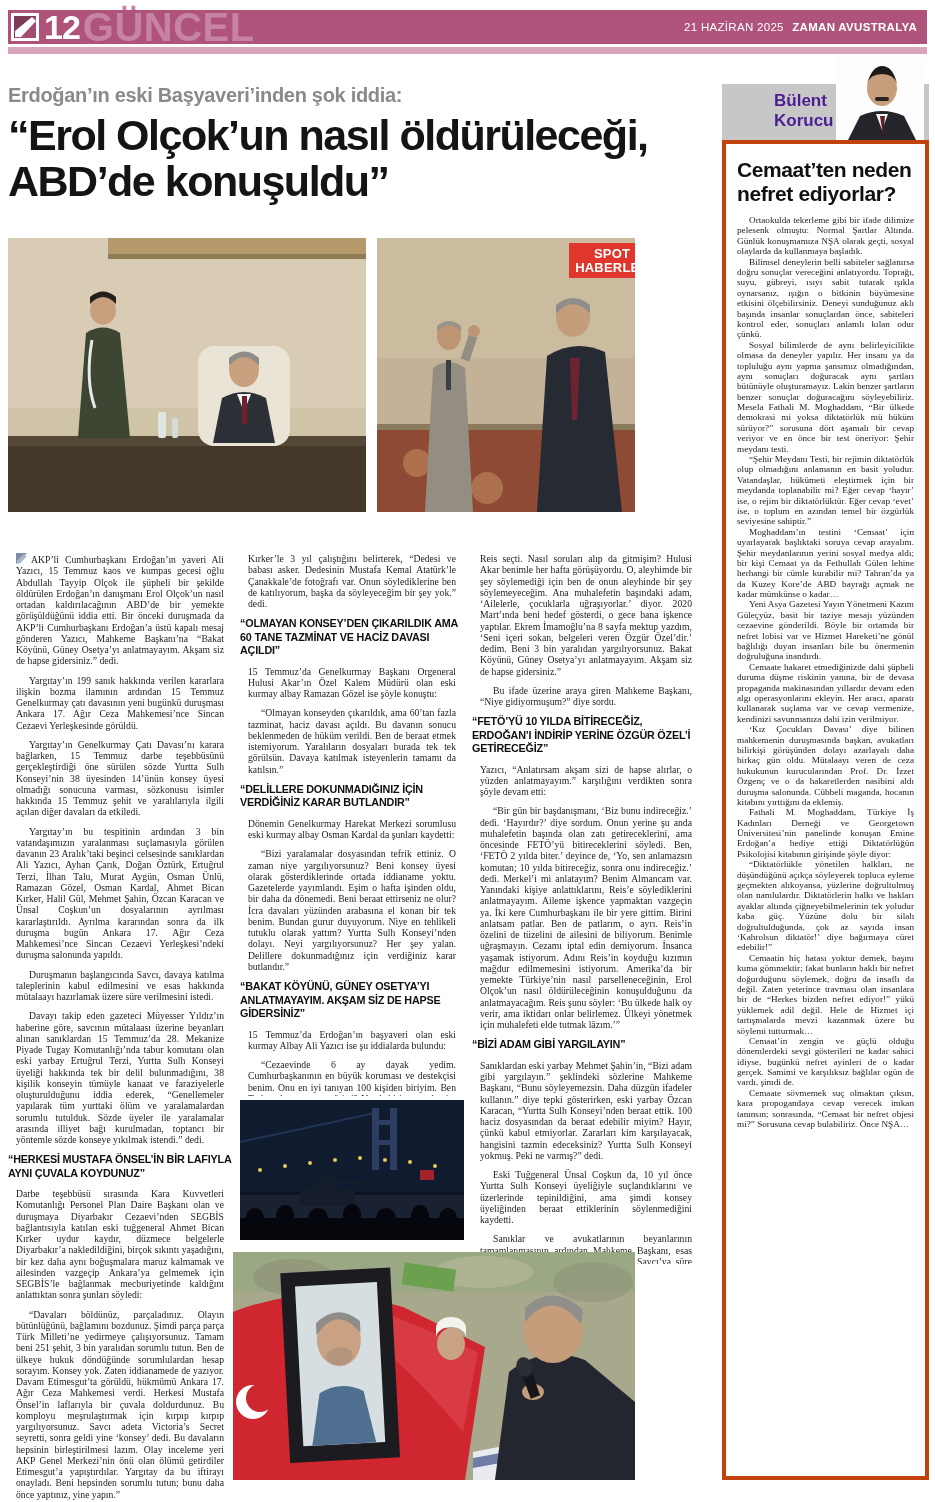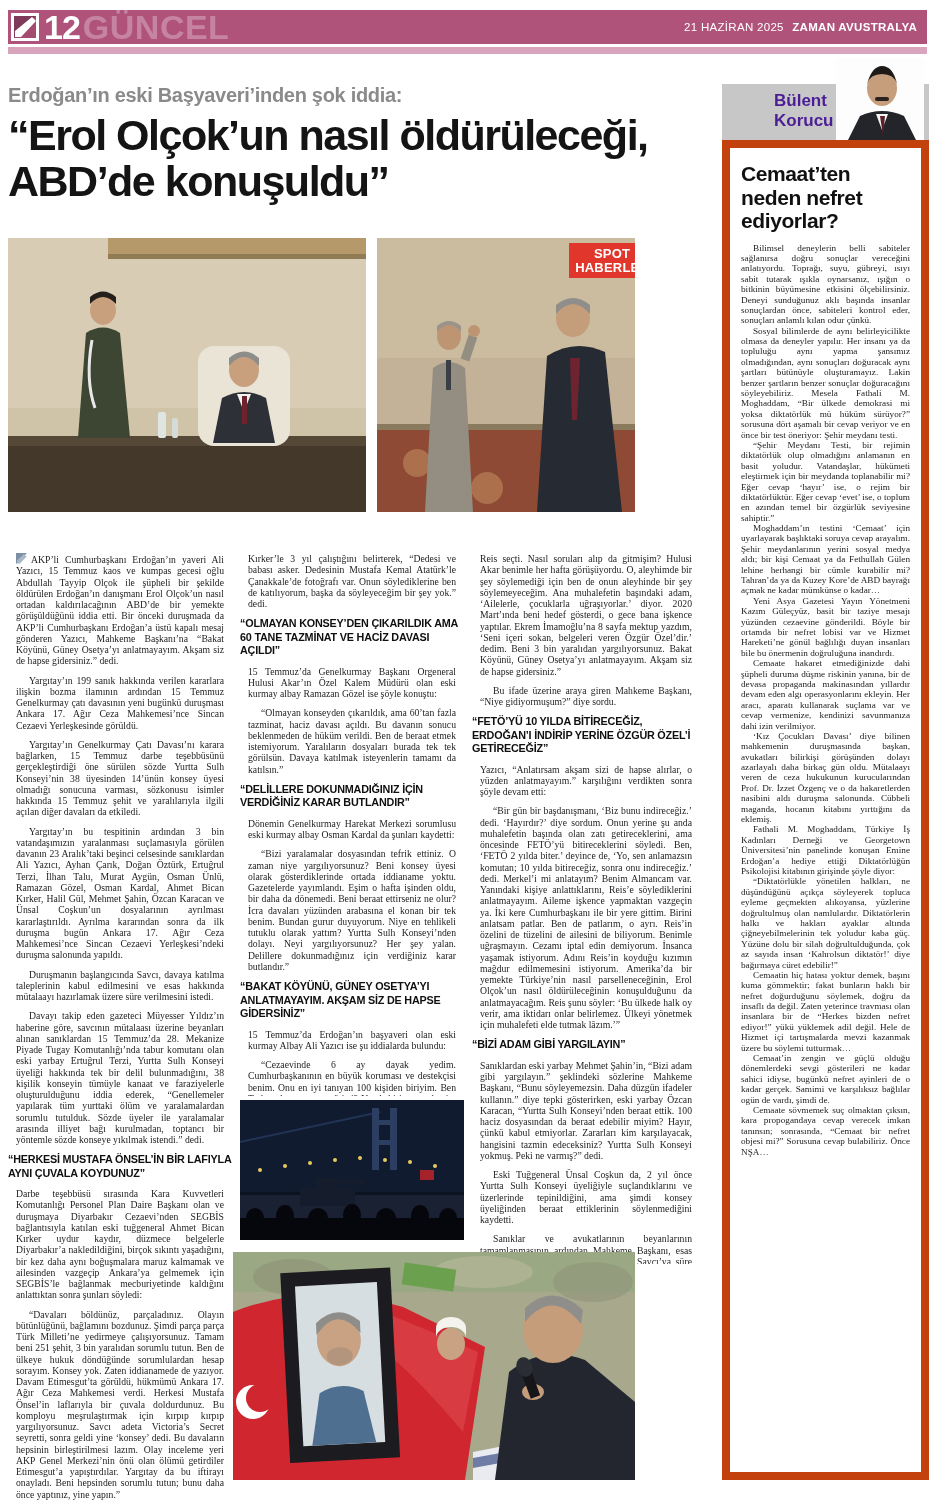--- a/index.html
+++ b/index.html
@@ -5,21 +5,21 @@
 <style>
   html,body{margin:0;padding:0;background:#ffffff;}
   .page{position:relative;width:935px;height:1502px;background:#fff;overflow:hidden;
         font-family:"Liberation Serif",serif;color:#1d1d1d;}
   
   .topbar{position:absolute;left:8px;top:10px;width:919px;height:34px;background:#b0537a;
           display:flex;align-items:center;}
   .logo{width:28px;height:28px;margin-left:3px;flex:0 0 auto;}
   .pagenum{font-family:"Liberation Sans",sans-serif;font-weight:bold;font-size:34px;
            color:#ffffff;margin-left:5px;letter-spacing:-1px;line-height:34px;}
-  .section{font-family:"Liberation Sans",sans-serif;font-weight:bold;font-size:34px;
+  .section{font-family:"Liberation Sans",sans-serif;font-weight:bold;font-size:40px;
            color:#c683a3;margin-left:3px;letter-spacing:0.5px;line-height:34px;}
   .dateline{margin-left:auto;margin-right:10px;color:#fff;
             font-family:"Liberation Sans",sans-serif;font-size:11.5px;letter-spacing:0.3px;}
   .dateline .d1{font-weight:normal;}
   .dateline .d2{font-weight:bold;margin-left:5px;}
   .topstrip{position:absolute;left:8px;top:47px;width:919px;height:7px;background:#d8a5bc;}
   
   .kicker{position:absolute;left:8px;top:84px;font-family:"Liberation Sans",sans-serif;
           font-weight:bold;font-size:20px;color:#8a8a8a;letter-spacing:-0.3px;}
   .headline{position:absolute;left:8px;top:112px;width:700px;
@@ -48,21 +48,21 @@
          text-align:left;}
   .src{font-family:"Liberation Sans",sans-serif;font-weight:bold;font-size:9.3px;}
   
   .colm-band{position:absolute;left:722px;top:84px;width:207px;height:56px;background:#c7c7c7;}
   .colm-name{position:absolute;left:52px;top:7px;width:80px;
              font-family:"Liberation Sans",sans-serif;font-weight:bold;font-size:17px;
              line-height:1.15;color:#4c1d95;}
   .colm-photo{position:absolute;right:5px;top:-26px;width:88px;height:82px;}
   .colm-photo svg{display:block;width:100%;height:100%;}
   .colm-box{position:absolute;left:722px;top:140px;width:207px;height:1340px;
-            border:8px solid #c2410c;box-sizing:border-box;padding:12px 11px;overflow:hidden;
+            border:4px solid #c2410c;box-sizing:border-box;padding:12px 11px;overflow:hidden;
             background:#fff;}
   .colm-title{margin:2px 0 10px 0;font-family:"Liberation Sans",sans-serif;font-weight:bold;
               font-size:21px;line-height:1.12;color:#101010;letter-spacing:-0.4px;}
   .colm-box p{margin:0;font-size:9.2px;line-height:1.13;text-indent:12px;text-align:justify;
               color:#1d1d1d;}
 </style>
 </head>
 <body>
 
 <div class="page">
@@ -167,21 +167,21 @@
   </div>
 
   <div class="col col3">
     <p class="art first">Reis seçti. Nasıl soruları alıp da gitmişim? Hulusi Akar benimle her hafta görüşüyordu. O, aleyhimde bir şey söylemediği için ben de onun aleyhinde bir şey söylemeyeceğim. Ana muhalefetin başındaki adam, ‘Ailelerle, çocuklarla uğraşıyorlar.’ diyor. 2020 Mart’ında beni hedef gösterdi, o gece bana işkence yaptılar. Ekrem İmamoğlu’na 8 sayfa mektup yazdım, ‘Seni içeri sokan, belgeleri veren Özgür Özel’dir.’ dedim. Beni 3 bin yaralıdan yargılıyorsunuz. Bakat Köyünü, Güney Osetya’yı anlatmayayım. Akşam siz de hapse gidersiniz.”</p>
     <p class="art">Bu ifade üzerine araya giren Mahkeme Başkanı, “Niye gidiyormuşum?” diye sordu.</p>
     <h4 class="sub">“FETÖ’YÜ 10 YILDA BİTİRECEĞİZ, ERDOĞAN’I İNDİRİP YERİNE ÖZGÜR ÖZEL’İ GETİRECEĞİZ”</h4>
     <p class="art first">Yazıcı, “Anlatırsam akşam sizi de hapse alırlar, o yüzden anlatmayayım.” karşılığını verdikten sonra şöyle devam etti:</p>
     <p class="art">“Bir gün bir başdanışmanı, ‘Biz bunu indireceğiz.’ dedi. ‘Hayırdır?’ diye sordum. Onun yerine şu anda muhalefetin başında olan zatı getireceklerini, ama öncesinde FETÖ’yü bitireceklerini söyledi. Ben, ‘FETÖ 2 yılda biter.’ deyince de, ‘Yo, sen anlamazsın komutan; 10 yılda bitireceğiz, sonra onu indireceğiz.’ dedi. Merkel’i mi anlatayım? Benim Almancam var. Yanındaki kişiye anlattıklarını, Reis’e söylediklerini anlatmayayım. Aileme işkence yapmaktan vazgeçin ya. İki kere Cumhurbaşkanı ile bir yere gittim. Birini anlatsam patlar. Ben de patlarım, o ayrı. Reis’in özelini de tüzelini de ailesini de biliyorum. Benimle uğraşmayın. Cezamı iptal edin demiyorum. İnsanca yaşamak istiyorum. Adını Reis’in koyduğu kızımın mağdur edilmemesini istiyorum. Amerika’da bir yemekte Türkiye’nin nasıl parselleneceğinin, Erol Olçok’un nasıl öldürüleceğinin konuşulduğunu da anlatmayacağım. Reis şunu söyler: ‘Bu ülkede halk oy verir, ama iktidarı onlar belirlemez. Ülkeyi yönetmek için muhalefeti elde tutmak lâzım.’”</p>
     <h4 class="sub">“BİZİ ADAM GİBİ YARGILAYIN”</h4>
     <p class="art first">Sanıklardan eski yarbay Mehmet Şahin’in, “Bizi adam gibi yargılayın.” şeklindeki sözlerine Mahkeme Başkanı, “Bunu söyleyemezsin. Daha düzgün ifadeler kullanın.” diye tepki gösterirken, eski yarbay Özcan Karacan, “Yurtta Sulh Konseyi’nden beraat ettik. 100 haciz dosyasından da beraat edebilir miyim? Hayır, çünkü kabul etmiyorlar. Zararları kim karşılayacak, hangisini tazmin edeceksiniz? Yurtta Sulh Konseyi yokmuş. Peki ne varmış?” dedi.</p>
-    <p class="art">Eski Tuğgeneral Ünsal Coşkun da, 2 yıl önce Yurtta Sulh Konseyi üyeliğiyle suçlandıklarını ve üzerlerinde tepinildiğini, ama şimdi konsey üyeliğinden beraat ettiklerinin söylenmediğini kaydetti.</p>
+    <p class="art">Eski Tuğgeneral Ünsal Coşkun da, 10 yıl önce Yurtta Sulh Konseyi üyeliğiyle suçlandıklarını ve üzerlerinde tepinildiğini, ama şimdi konsey üyeliğinden beraat ettiklerinin söylenmediğini kaydetti.</p>
     <p class="art"><span>Sanıklar ve avukatlarının beyanlarının tamamlanmasının ardından Mahkeme Başkanı, esas hakkında mütalaasını hazırlamak için Savcı’ya süre verilmesinin kararlaştırıldığını, mütalaaya karşı savunmaları almak üzere de duruşmanın 3 Kasım’a bırakıldığını açıkladı.</span> <span class="src">tr724.com</span></p>
   </div>
 
   <div class="photo photo3">
     <svg viewBox="0 0 224 140">
       <rect width="224" height="140" fill="#0b1220"></rect>
       <rect width="224" height="92" fill="#101b30"></rect>
       <path d="M0,42 L140,12" stroke="#223455" stroke-width="2" fill="none"></path>
       <rect x="132" y="8" width="7" height="62" fill="#2c3f63"></rect>
       <rect x="150" y="8" width="7" height="62" fill="#2c3f63"></rect>
@@ -259,20 +259,21 @@
         <polygon points="40,56 52,56 46,72" fill="#f4f4f2"></polygon>
         <polygon points="44,58 49,58 47,78" fill="#5c1f28"></polygon>
         <ellipse cx="46" cy="30" rx="15" ry="18" fill="#c79e7c"></ellipse>
         <path d="M31,26 q5,-18 15,-18 q11,0 15,18 q-3,-10 -15,-10 q-12,0 -15,10 z" fill="#1e1a18"></path>
         <rect x="39" y="39" width="14" height="4" rx="2" fill="#2a2220"></rect>
       </svg>
     </div>
   </div>
   <div class="colm-box">
     <h2 class="colm-title">Cemaat’ten neden nefret ediyorlar?</h2>
+    <p>Ortaokulda tekerleme gibi bir ifade dilimize pelesenk olmuştu: Normal Şartlar Altında. Günlük konuşmamıza NŞA olarak geçti, sosyal olaylarda da kullanmaya başladık.</p>
     <p>Bilimsel deneylerin belli sabiteler sağlanırsa doğru sonuçlar vereceğini anlatıyordu. Toprağı, suyu, gübreyi, ısıyı sabit tutarak ışıkla oynarsanız, ışığın o bitkinin büyümesine etkisini ölçebilirsiniz. Deneyi sunduğunuz aklı başında insanlar sonuçlardan önce, sabiteleri kontrol eder, sonuçları anlamlı kılan odur çünkü.</p>
     <p>Sosyal bilimlerde de aynı belirleyicilikte olmasa da deneyler yapılır. Her insanı ya da topluluğu aynı yapma şansımız olmadığından, aynı sonuçları doğuracak aynı şartları bütünüyle oluşturamayız. Lakin benzer şartların benzer sonuçlar doğuracağını söyleyebiliriz. Mesela Fathali M. Moghaddam, “Bir ülkede demokrasi mi yoksa diktatörlük mü hüküm sürüyor?” sorusuna dört aşamalı bir cevap veriyor ve en önce bir test öneriyor: Şehir meydanı testi.</p>
     <p>“Şehir Meydanı Testi, bir rejimin diktatörlük olup olmadığını anlamanın en basit yoludur. Vatandaşlar, hükümeti eleştirmek için bir meydanda toplanabilir mi? Eğer cevap ‘hayır’ ise, o rejim bir diktatörlüktür. Eğer cevap ‘evet’ ise, o toplum en azından temel bir özgürlük seviyesine sahiptir.”</p>
     <p>Moghaddam’ın testini ‘Cemaat’ için uyarlayarak başlıktaki soruya cevap arayalım. Şehir meydanlarının yerini sosyal medya aldı; bir kişi Cemaat ya da Fethullah Gülen lehine herhangi bir cümle kurabilir mi? Tahran’da ya da Kuzey Kore’de ABD bayrağı açmak ne kadar mümkünse o kadar…</p>
     <p>Yeni Asya Gazetesi Yayın Yönetmeni Kazım Güleçyüz, basit bir taziye mesajı yüzünden cezaevine gönderildi. Böyle bir ortamda bir nefret lobisi var ve Hizmet Hareketi’ne gönül bağlılığı duyan insanları bile bu önermenin doğruluğuna inandırdı.</p>
     <p>Cemaate hakaret etmediğinizde dahi şüpheli duruma düşme riskinin yanına, bir de devasa propaganda makinasından yıllardır devam eden algı operasyonlarını ekleyin. Her aracı, aparatı kullanarak suçlama var ve cevap vermenize, kendinizi savunmanıza dahi izin verilmiyor.</p>
     <p>‘Kız Çocukları Davası’ diye bilinen mahkemenin duruşmasında başkan, avukatları bilirkişi görüşünden dolayı azarlayalı daha birkaç gün oldu. Mütalaayı veren de ceza hukukunun kurucularından Prof. Dr. İzzet Özgenç ve o da hakaretlerden nasibini aldı duruşma salonunda. Cübbeli maganda, hocanın kitabını yırttığını da eklemiş.</p>
     <p>Fathali M. Moghaddam, Türkiye İş Kadınları Derneği ve Georgetown Üniversitesi’nin panelinde konuşan Emine Erdoğan’a hediye ettiği Diktatörlüğün Psikolojisi kitabının girişinde şöyle diyor:</p>
     <p>“Diktatörlükle yönetilen halkları, ne düşündüğünü açıkça söyleyerek topluca eyleme geçmekten alıkoyansa, yüzlerine doğrultulmuş olan namlulardır. Diktatörlerin halkı ve hakları ayaklar altında çiğneyebilmelerinin tek yoludur kaba güç. Yüzüne dolu bir silah doğrultulduğunda, çok az sayıda insan ‘Kahrolsun diktatör!’ diye bağırmaya cüret edebilir!”</p>
     <p>Cemaatin hiç hatası yoktur demek, başını kuma gömmektir; fakat bunların haklı bir nefret doğurduğunu söylemek, doğru da insaflı da değil. Zaten yeterince travması olan insanlara bir de “Herkes bizden nefret ediyor!” yükü yüklemek adil değil. Hele de Hizmet içi tartışmalarda mevzi kazanmak üzere bu söylemi tutturmak…</p>

